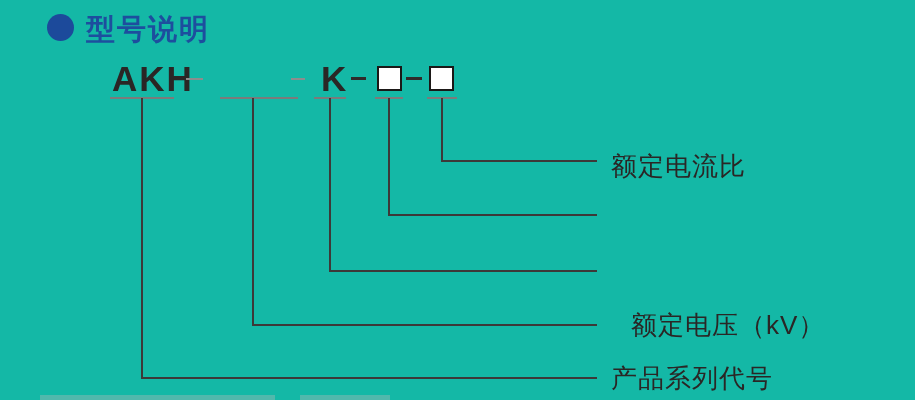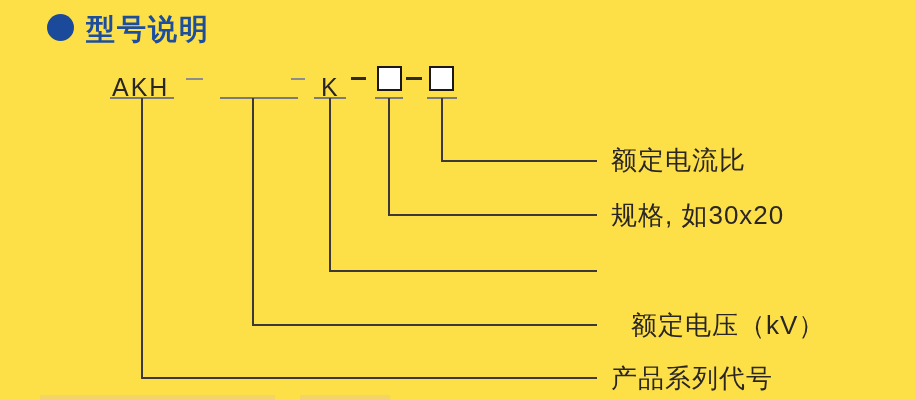--- a/index.html
+++ b/index.html
@@ -5,41 +5,41 @@
   html, body {
     margin: 0;
     padding: 0;
     background: #ffffff;
     font-family: "Liberation Sans", sans-serif;
   }
   #stage {
     position: relative;
     width: 915px;
     height: 400px;
-    background: #fde047;
+    background: #14b8a6;
     overflow: hidden;
   }
 
   
   .section-header { position: absolute; left: 0; top: 0; width: 915px; height: 50px; }
   .bullet {
     position: absolute; left: 47px; top: 14px;
     width: 27px; height: 27px; border-radius: 50%;
     background: #1c4a9b;
   }
   .section-title {
     position: absolute; left: 86px; top: 10px;
     font-size: 29px; font-weight: bold; letter-spacing: 2px;
     color: #1d4e9e; white-space: nowrap;
   }
 
   
   .code-text {
-    position: absolute; top: 73px;
-    font-size: 25px; font-weight: 400; color: #2a2625;
+    position: absolute; top: 65px;
+    font-size: 35px; font-weight: 700; color: #2a2625;
     white-space: nowrap; line-height: 28px;
   }
   .code-akh  { left: 112px; letter-spacing: 2px; }
   .code-volt { left: 221px; letter-spacing: 5px; }
   .code-k    { left: 321px; letter-spacing: 0; }
 
   .dash { position: absolute; height: 2px; }
   .dash-gray { background: #8d8d8d; top: 78px; }
   .dash-dark { background: #2f2b2a; top: 77px; height: 3px; }
   .dash-1 { left: 186px; width: 17px; }
@@ -77,21 +77,21 @@
   .h-3 { left: 329px; top: 270px; width: 268px; }
   .h-4 { left: 252px; top: 324px; width: 345px; }
   .h-5 { left: 141px; top: 377px; width: 456px; }
 
   
   .legend-label {
     position: absolute; left: 611px;
     font-size: 26px; color: #2a2625; letter-spacing: 1px;
     line-height: 28px; white-space: nowrap;
   }
-  .lbl-1 { top: 146px; }
+  .lbl-1 { top: 152px; }
   .lbl-2 { top: 201px; }
   .lbl-3 { top: 257px; }
   .lbl-4 { top: 311px; margin-left: 20px; }
   .lbl-5 { top: 364px; text-align: center; }
 
   
   .cropped-strip {
     position: absolute; top: 395px; height: 5px;
     background: rgba(225, 185, 185, 0.30);
   }
@@ -128,20 +128,19 @@
   <div class="vline v-2"></div>
   <div class="hline h-2"></div>
   <div class="vline v-3"></div>
   <div class="hline h-3"></div>
   <div class="vline v-4"></div>
   <div class="hline h-4"></div>
   <div class="vline v-5"></div>
   <div class="hline h-5"></div>
 
   <div class="legend-label lbl-1">额定电流比</div>
-  <div class="legend-label lbl-2">规格, 如30x20</div>
   <div class="legend-label lbl-4">额定电压（kV）</div>
   <div class="legend-label lbl-5">产品系列代号</div>
 
   <div class="cropped-strip strip-a"></div>
   <div class="cropped-strip strip-b"></div>
 
 </div>
 
 </body></html>

